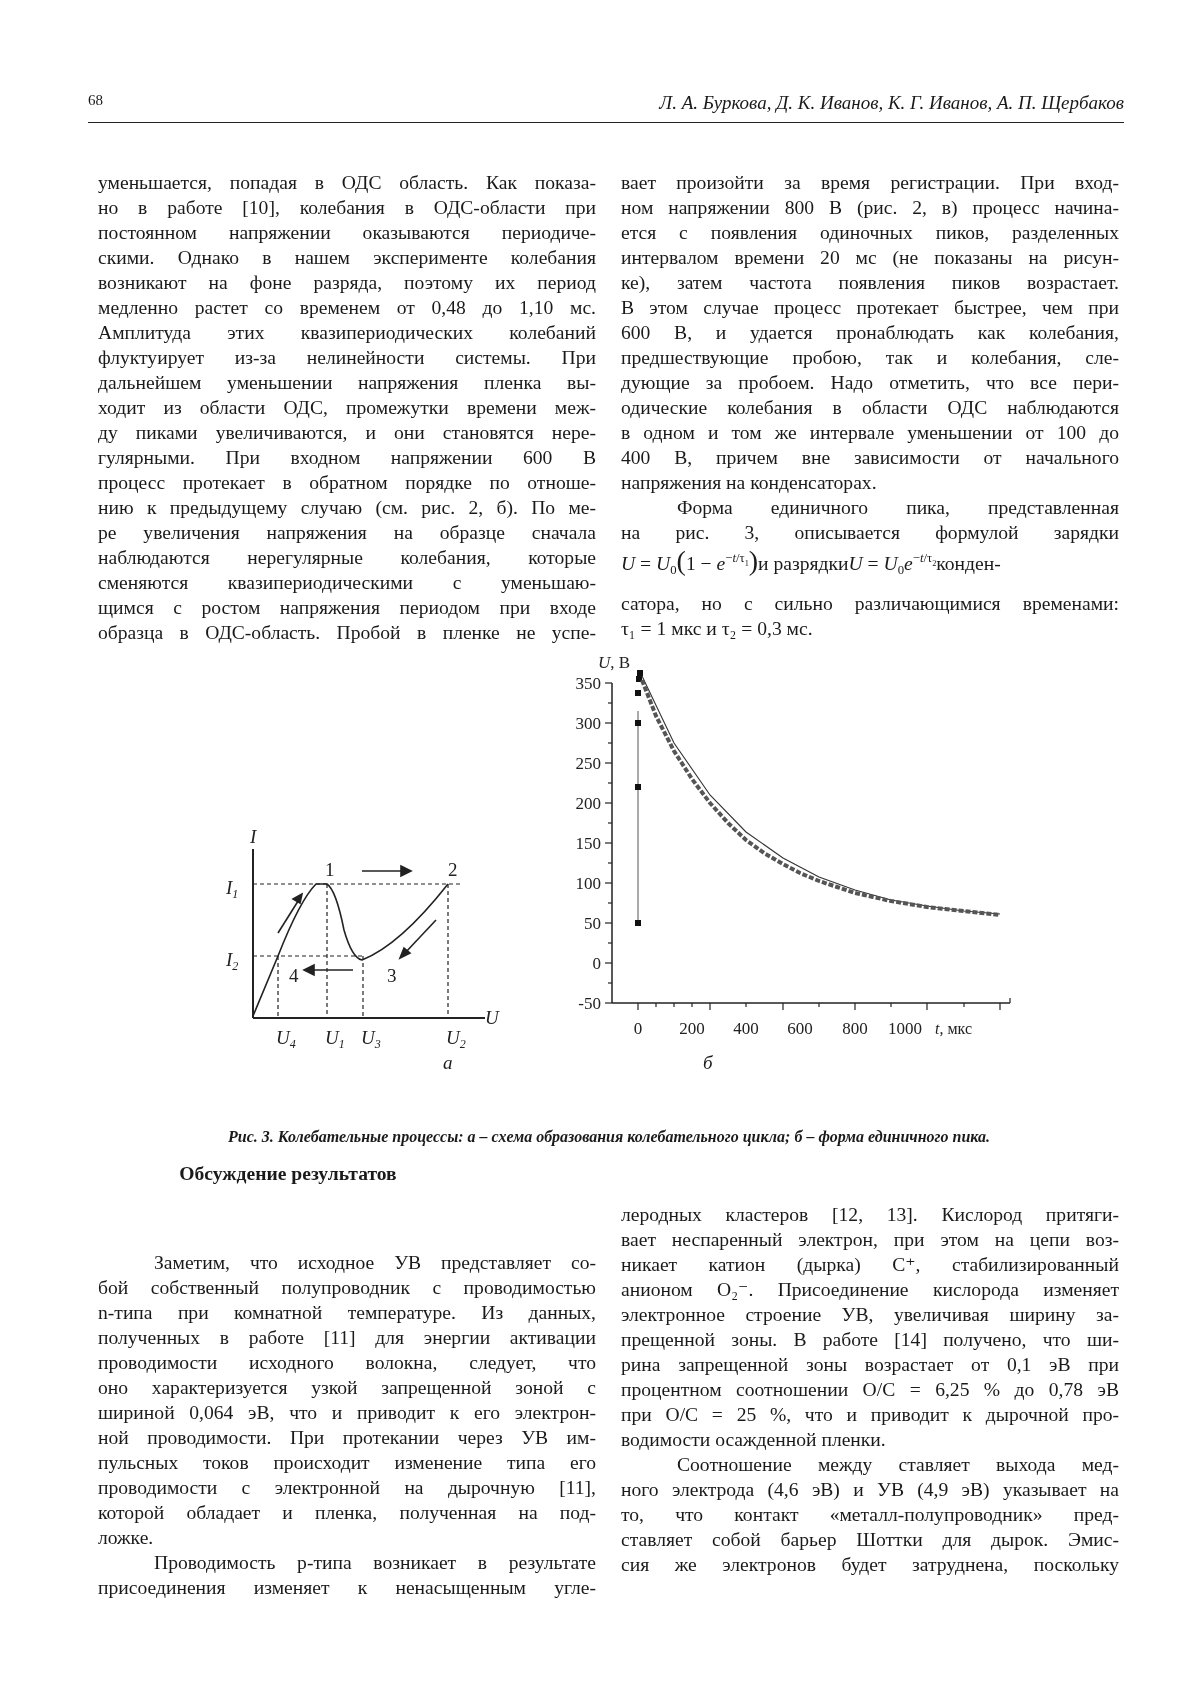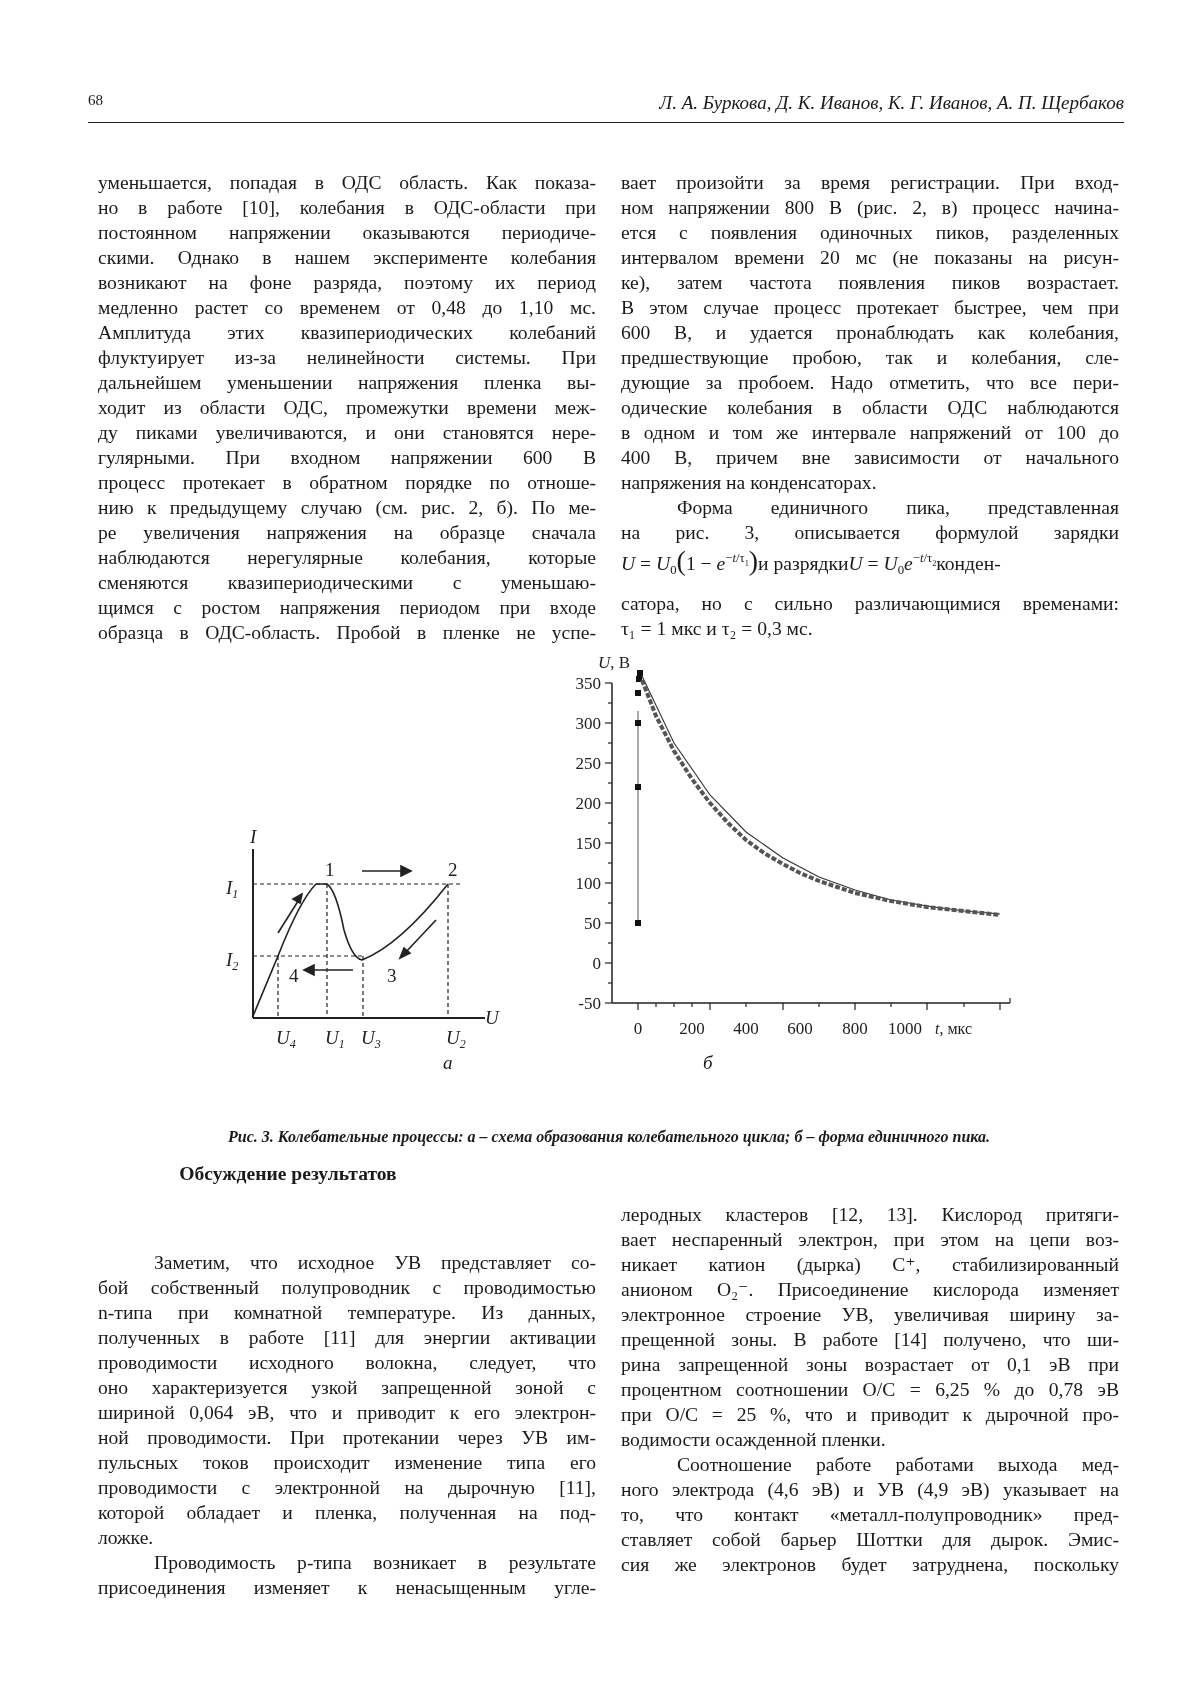--- a/index.html
+++ b/index.html
@@ -66,21 +66,21 @@
     <span class="line">вает произойти за время регистрации. При вход-</span>
     <span class="line">ном напряжении 800 В (рис. 2, в) процесс начина-</span>
     <span class="line">ется с появления одиночных пиков, разделенных</span>
     <span class="line">интервалом времени 20 мс (не показаны на рисун-</span>
     <span class="line">ке), затем частота появления пиков возрастает.</span>
     <span class="line">В этом случае процесс протекает быстрее, чем при</span>
     <span class="line">600 В, и удается пронаблюдать как колебания,</span>
     <span class="line">предшествующие пробою, так и колебания, сле-</span>
     <span class="line">дующие за пробоем. Надо отметить, что все пери-</span>
     <span class="line">одические колебания в области ОДС наблюдаются</span>
-    <span class="line">в одном и том же интервале напряжений от 100 до</span>
+    <span class="line">в одном и том же интервале уменьшении от 100 до</span>
     <span class="line">400 В, причем вне зависимости от начального</span>
     <span class="line last">напряжения на конденсаторах.</span>
   </p>
   <p>
     <span class="line" style="padding-left:56px;">Форма единичного пика, представленная</span>
     <span class="line">на рис. 3, описывается формулой зарядки</span>
     <span class="line formula-line" style="display:flex; justify-content:flex-start; align-items:center;">
       <span><i class="m">U</i> = <i class="m">U</i><sub>0</sub><span style="font-size:28px;">(</span>1 − <i class="m">e</i><sup>−<i class="m">t</i>/τ<sub>1</sub></sup><span style="font-size:28px;">)</span></span>
       <span>и разрядки</span>
       <span><i class="m">U</i> = <i class="m">U</i><sub>0</sub><i class="m">e</i><sup>−<i class="m">t</i>/τ<sub>2</sub></sup></span>
@@ -250,19 +250,19 @@
     <span class="line">никает катион (дырка) C⁺, стабилизированный</span>
     <span class="line">анионом O₂⁻. Присоединение кислорода изменяет</span>
     <span class="line">электронное строение УВ, увеличивая ширину за-</span>
     <span class="line">прещенной зоны. В работе [14] получено, что ши-</span>
     <span class="line">рина запрещенной зоны возрастает от 0,1 эВ при</span>
     <span class="line">процентном соотношении O/C = 6,25 % до 0,78 эВ</span>
     <span class="line">при O/C = 25 %, что и приводит к дырочной про-</span>
     <span class="line last">водимости осажденной пленки.</span>
   </p>
   <p>
-    <span class="line" style="padding-left:56px;">Соотношение работе работами выхода мед-</span>
+    <span class="line" style="padding-left:56px;">Соотношение между ставляет выхода мед-</span>
     <span class="line">ного электрода (4,6 эВ) и УВ (4,9 эВ) указывает на</span>
     <span class="line">то, что контакт «металл-полупроводник» пред-</span>
     <span class="line">ставляет собой барьер Шоттки для дырок. Эмис-</span>
     <span class="line">сия же электронов будет затруднена, поскольку</span>
   </p>
 </div>
 
 </body></html>

